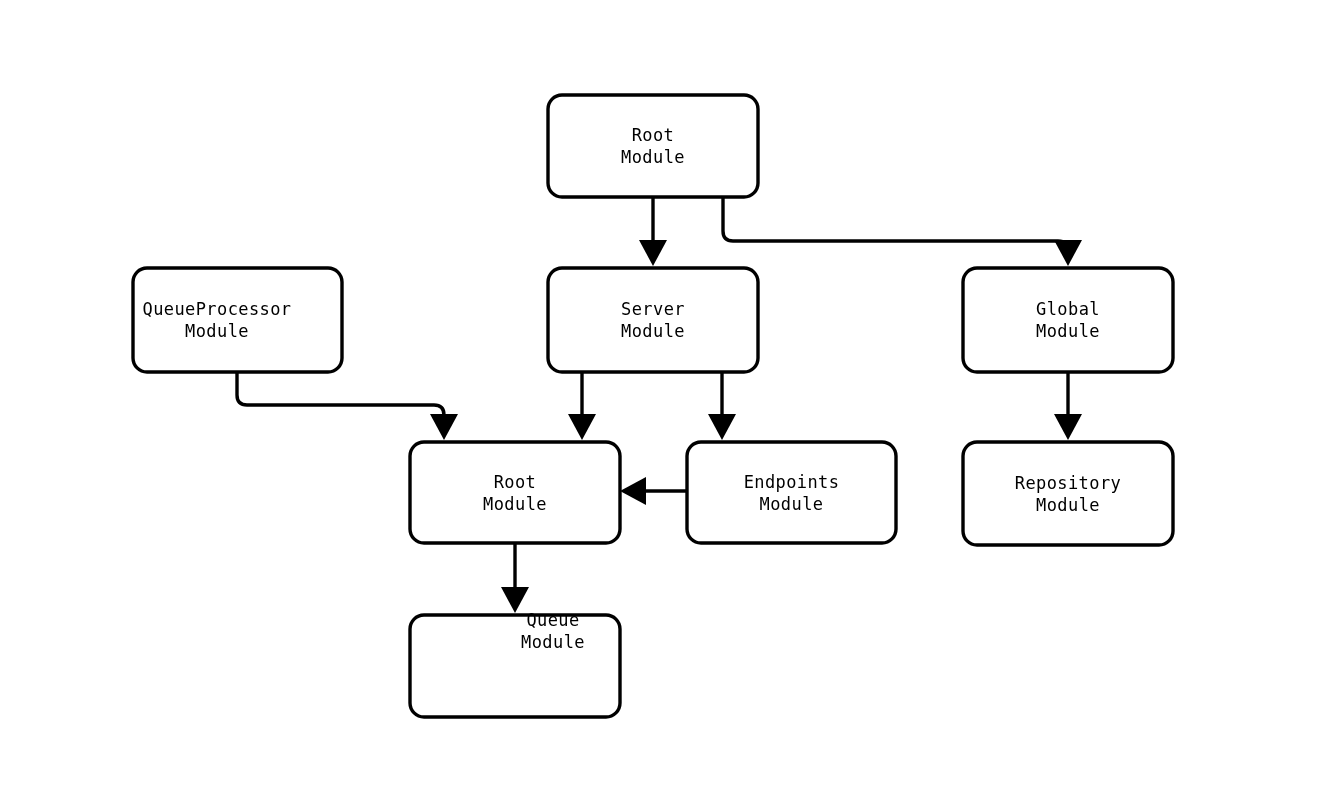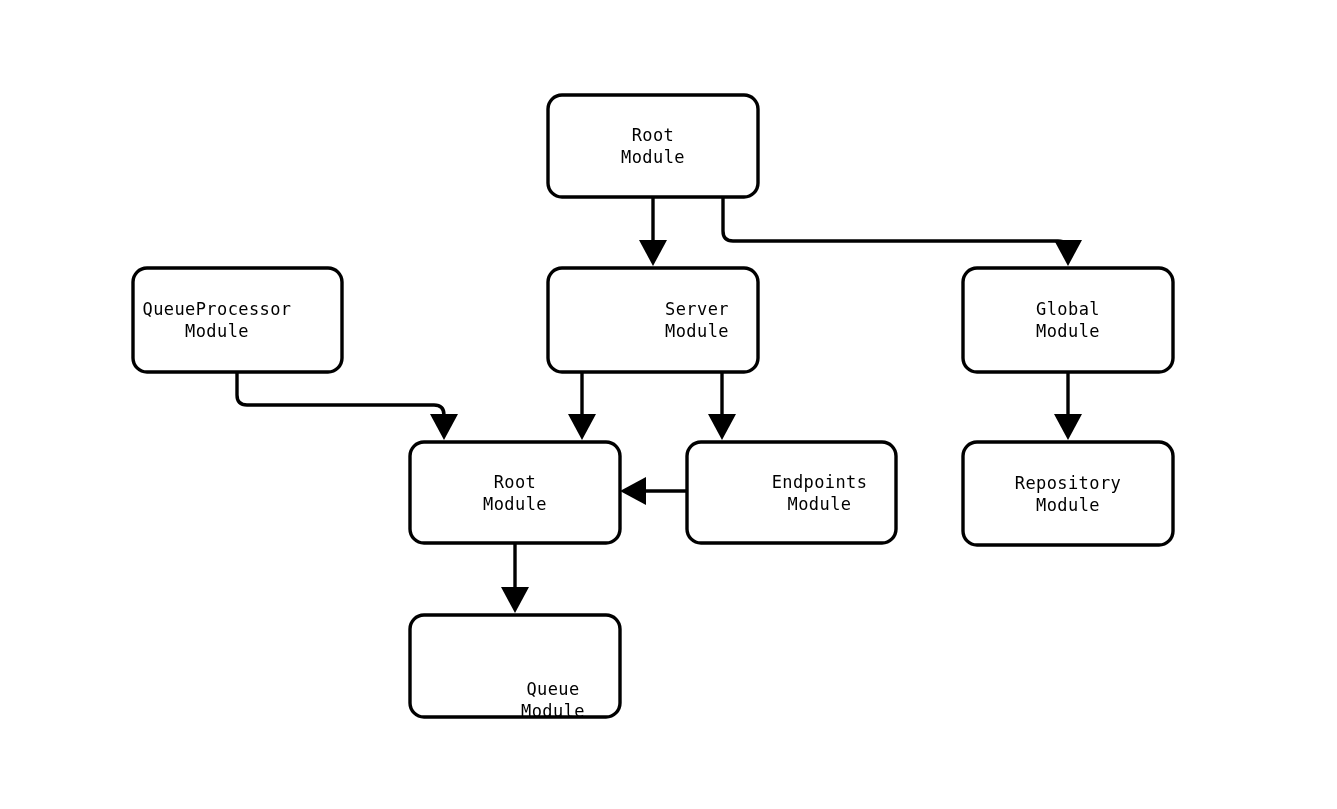--- a/index.html
+++ b/index.html
@@ -122,43 +122,43 @@
   <div class="node-label" style="left:548px; top:95px; width:210px; height:102px;">
     <span class="ln">Root</span>
     <span class="ln">Module</span>
   </div>
 
   <div class="node-label" style="left:133px; top:268px; width:168px; height:104px;">
     <span class="ln">QueueProcessor</span>
     <span class="ln">Module</span>
   </div>
 
-  <div class="node-label" style="left:548px; top:268px; width:210px; height:104px;margin-left:44px;">
+  <div class="node-label" style="left:548px; top:268px; width:210px; height:104px;">
     <span class="ln">Server</span>
     <span class="ln">Module</span>
   </div>
 
   <div class="node-label" style="left:963px; top:268px; width:210px; height:104px;border-radius:27px;">
     <span class="ln">Global</span>
     <span class="ln">Module</span>
   </div>
 
   <div class="node-label" style="left:410px; top:442px; width:210px; height:101px;">
     <span class="ln">Root</span>
     <span class="ln">Module</span>
   </div>
 
-  <div class="node-label" style="left:687px; top:442px; width:209px; height:101px;margin-left:28px;">
+  <div class="node-label" style="left:687px; top:442px; width:209px; height:101px;">
     <span class="ln">Endpoints</span>
     <span class="ln">Module</span>
   </div>
 
   <div class="node-label" style="left:963px; top:442px; width:210px; height:103px;">
     <span class="ln">Repository</span>
     <span class="ln">Module</span>
   </div>
 
-  <div class="node-label" style="left:410px; top:649px; width:246px; height:102px;padding-left:20px;">
+  <div class="node-label" style="left:410px; top:580px; width:246px; height:102px;padding-left:20px;">
     <span class="ln">Queue</span>
     <span class="ln">Module</span>
   </div>
 
 </div>
 
 </body></html>

